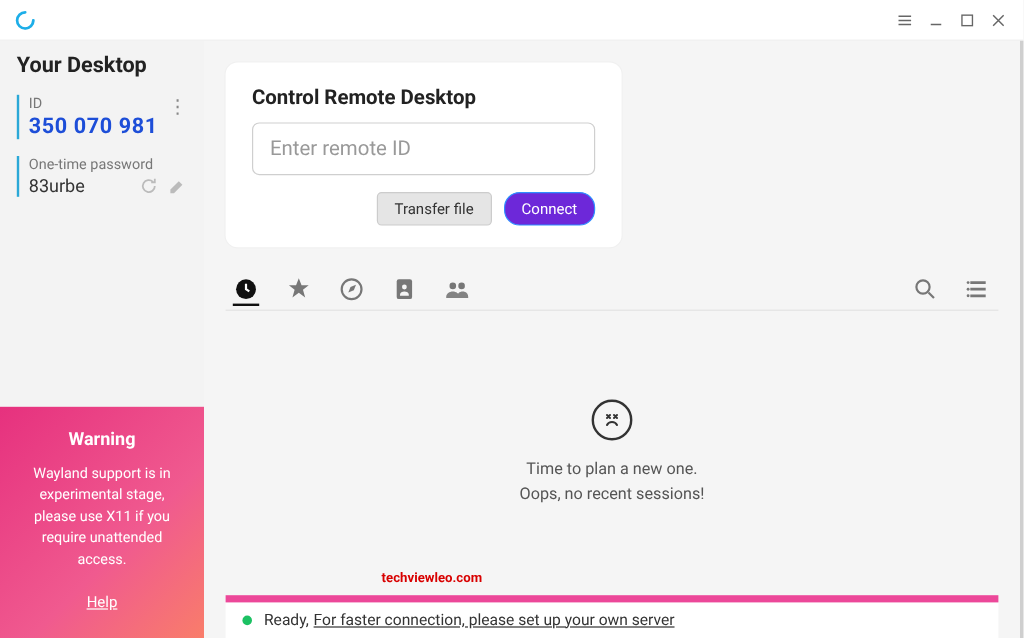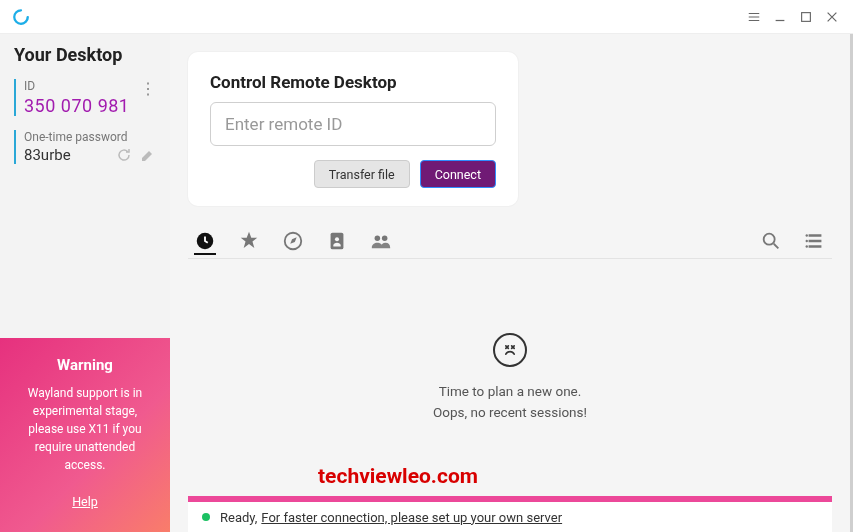--- a/index.html
+++ b/index.html
@@ -14,52 +14,52 @@
 
 .main-row { flex: 1; display: flex; min-height: 0; }
 
 
 .sidebar { width: 170px; background: #f3f3f3; display: flex; flex-direction: column; }
 .sidebar-top { padding: 10px 14px 16px 14px; }
 .sb-title { font-size: 18px; font-weight: 700; color: #222; margin-bottom: 4px; }
 .sb-desc { font-size: 11.5px; color: #555; line-height: 1.35; }
 .sb-block { margin-top: 14px; border-left: 2px solid #2aa8d7; padding-left: 8px; position: relative; }
 .sb-label { font-size: 12px; color: #777; }
-.sb-value { font-size: 18px; color: #a21caf; margin-top: 2px; letter-spacing: 0.5px; }
+.sb-value { font-size: 18px; color: #1d4ed8; margin-top: 2px; letter-spacing: 0.5px; font-weight: bold; }
 .sb-id-row { display: flex; align-items: flex-start; }
 .sb-more { color: #888; font-size: 16px; margin-left: auto; cursor: pointer; line-height: 1; padding-top:2px;}
 .sb-pw-row { display: flex; align-items: center; gap: 8px; margin-top: 2px; }
 .sb-pwval { font-size: 15px; color: #333; flex: 1; }
 .sb-mini-icon { width: 16px; height: 16px; color: #bbb; cursor: pointer; }
 
 .warning-panel { margin-top: auto; background: linear-gradient(135deg, #e6317e 0%, #f05a8f 60%, #f97d6a 100%); color: #fff; padding: 18px 14px 22px 14px; text-align: center; }
 .warn-title { font-weight: 700; font-size: 15px; margin-bottom: 10px; }
 .warn-text { font-size: 12px; line-height: 1.5; }
 .warn-help { margin-top: 20px; font-size: 12.5px; text-decoration: underline; cursor: pointer; display: inline-block; }
 
 
 .content { flex: 1; background: #f5f5f5; padding: 18px 18px 0 18px; display: flex; flex-direction: column; position: relative; border-right: 3px solid #cfcfcf; }
 .card { background: #fff; border-radius: 10px; padding: 20px 22px 18px 22px; box-shadow: 0 0 0 1px rgba(0,0,0,0.02); width: 330px; }
 .card-title { font-size: 17px; font-weight: 700; color: #222; margin-bottom: 10px; }
 .remote-input { width: 100%; height: 44px; border: 1px solid #cfcfcf; border-radius: 6px; padding: 0 14px; font-size: 17px; color: #555; outline: none; }
 .remote-input::placeholder { color: #999; }
 .card-actions { display: flex; justify-content: flex-end; gap: 10px; margin-top: 14px; }
 .btn { height: 28px; padding: 0 14px; border-radius: 4px; font-size: 12.5px; cursor: pointer; border: 1px solid #ccc; background: #e5e5e5; color: #333; }
-.btn-primary { background: #701a75; border-color: #2f8dff; color: #fff; }
+.btn-primary { background: #6d28d9; border-color: #2f8dff; color: #fff; border-radius: 13px; }
 
 .tabbar { margin-top: 24px; display: flex; align-items: center; gap: 22px; padding: 0 6px 6px 6px; border-bottom: 1px solid #e3e3e3; }
 .tab-icon { width: 22px; height: 22px; color: #777; cursor: pointer; display: flex; align-items: center; justify-content: center; }
 .tab-icon.active { color: #111; border-bottom: 2px solid #111; padding-bottom: 4px; margin-bottom: -6px; }
 .tabbar .flexspacer { flex: 1; }
 
 .empty { flex: 1; display: flex; flex-direction: column; align-items: center; justify-content: center; color: #555; font-size: 13.5px; position: relative; }
 .empty-face { width: 34px; height: 34px; border: 2.5px solid #333; border-radius: 50%; display: flex; align-items: center; justify-content: center; margin-bottom: 14px; }
 .empty-face svg { width: 20px; height: 20px; }
 .empty p { line-height: 1.5; text-align: center; }
-.watermark { position: absolute; bottom: 8px; left: 130px; color: #d80000; font-weight: 700; font-size: 21px; }
+.watermark { position: absolute; bottom: 8px; left: 130px; color: #d80000; font-weight: 700; font-size: 11px; }
 
 .statusbar { height: 36px; border-top: 6px solid #ec4899; display: flex; align-items: center; padding: 0 14px; font-size: 13px; color: #333; background:#fff; }
 .status-dot { width: 8px; height: 8px; border-radius: 50%; background: #1cc163; margin-right: 10px; }
 .status-link { text-decoration: underline; color: #333; cursor: pointer; margin-left: 4px; }
 </style>
 </head>
 <body>
 
 <div class="titlebar">
   <span class="logo">

